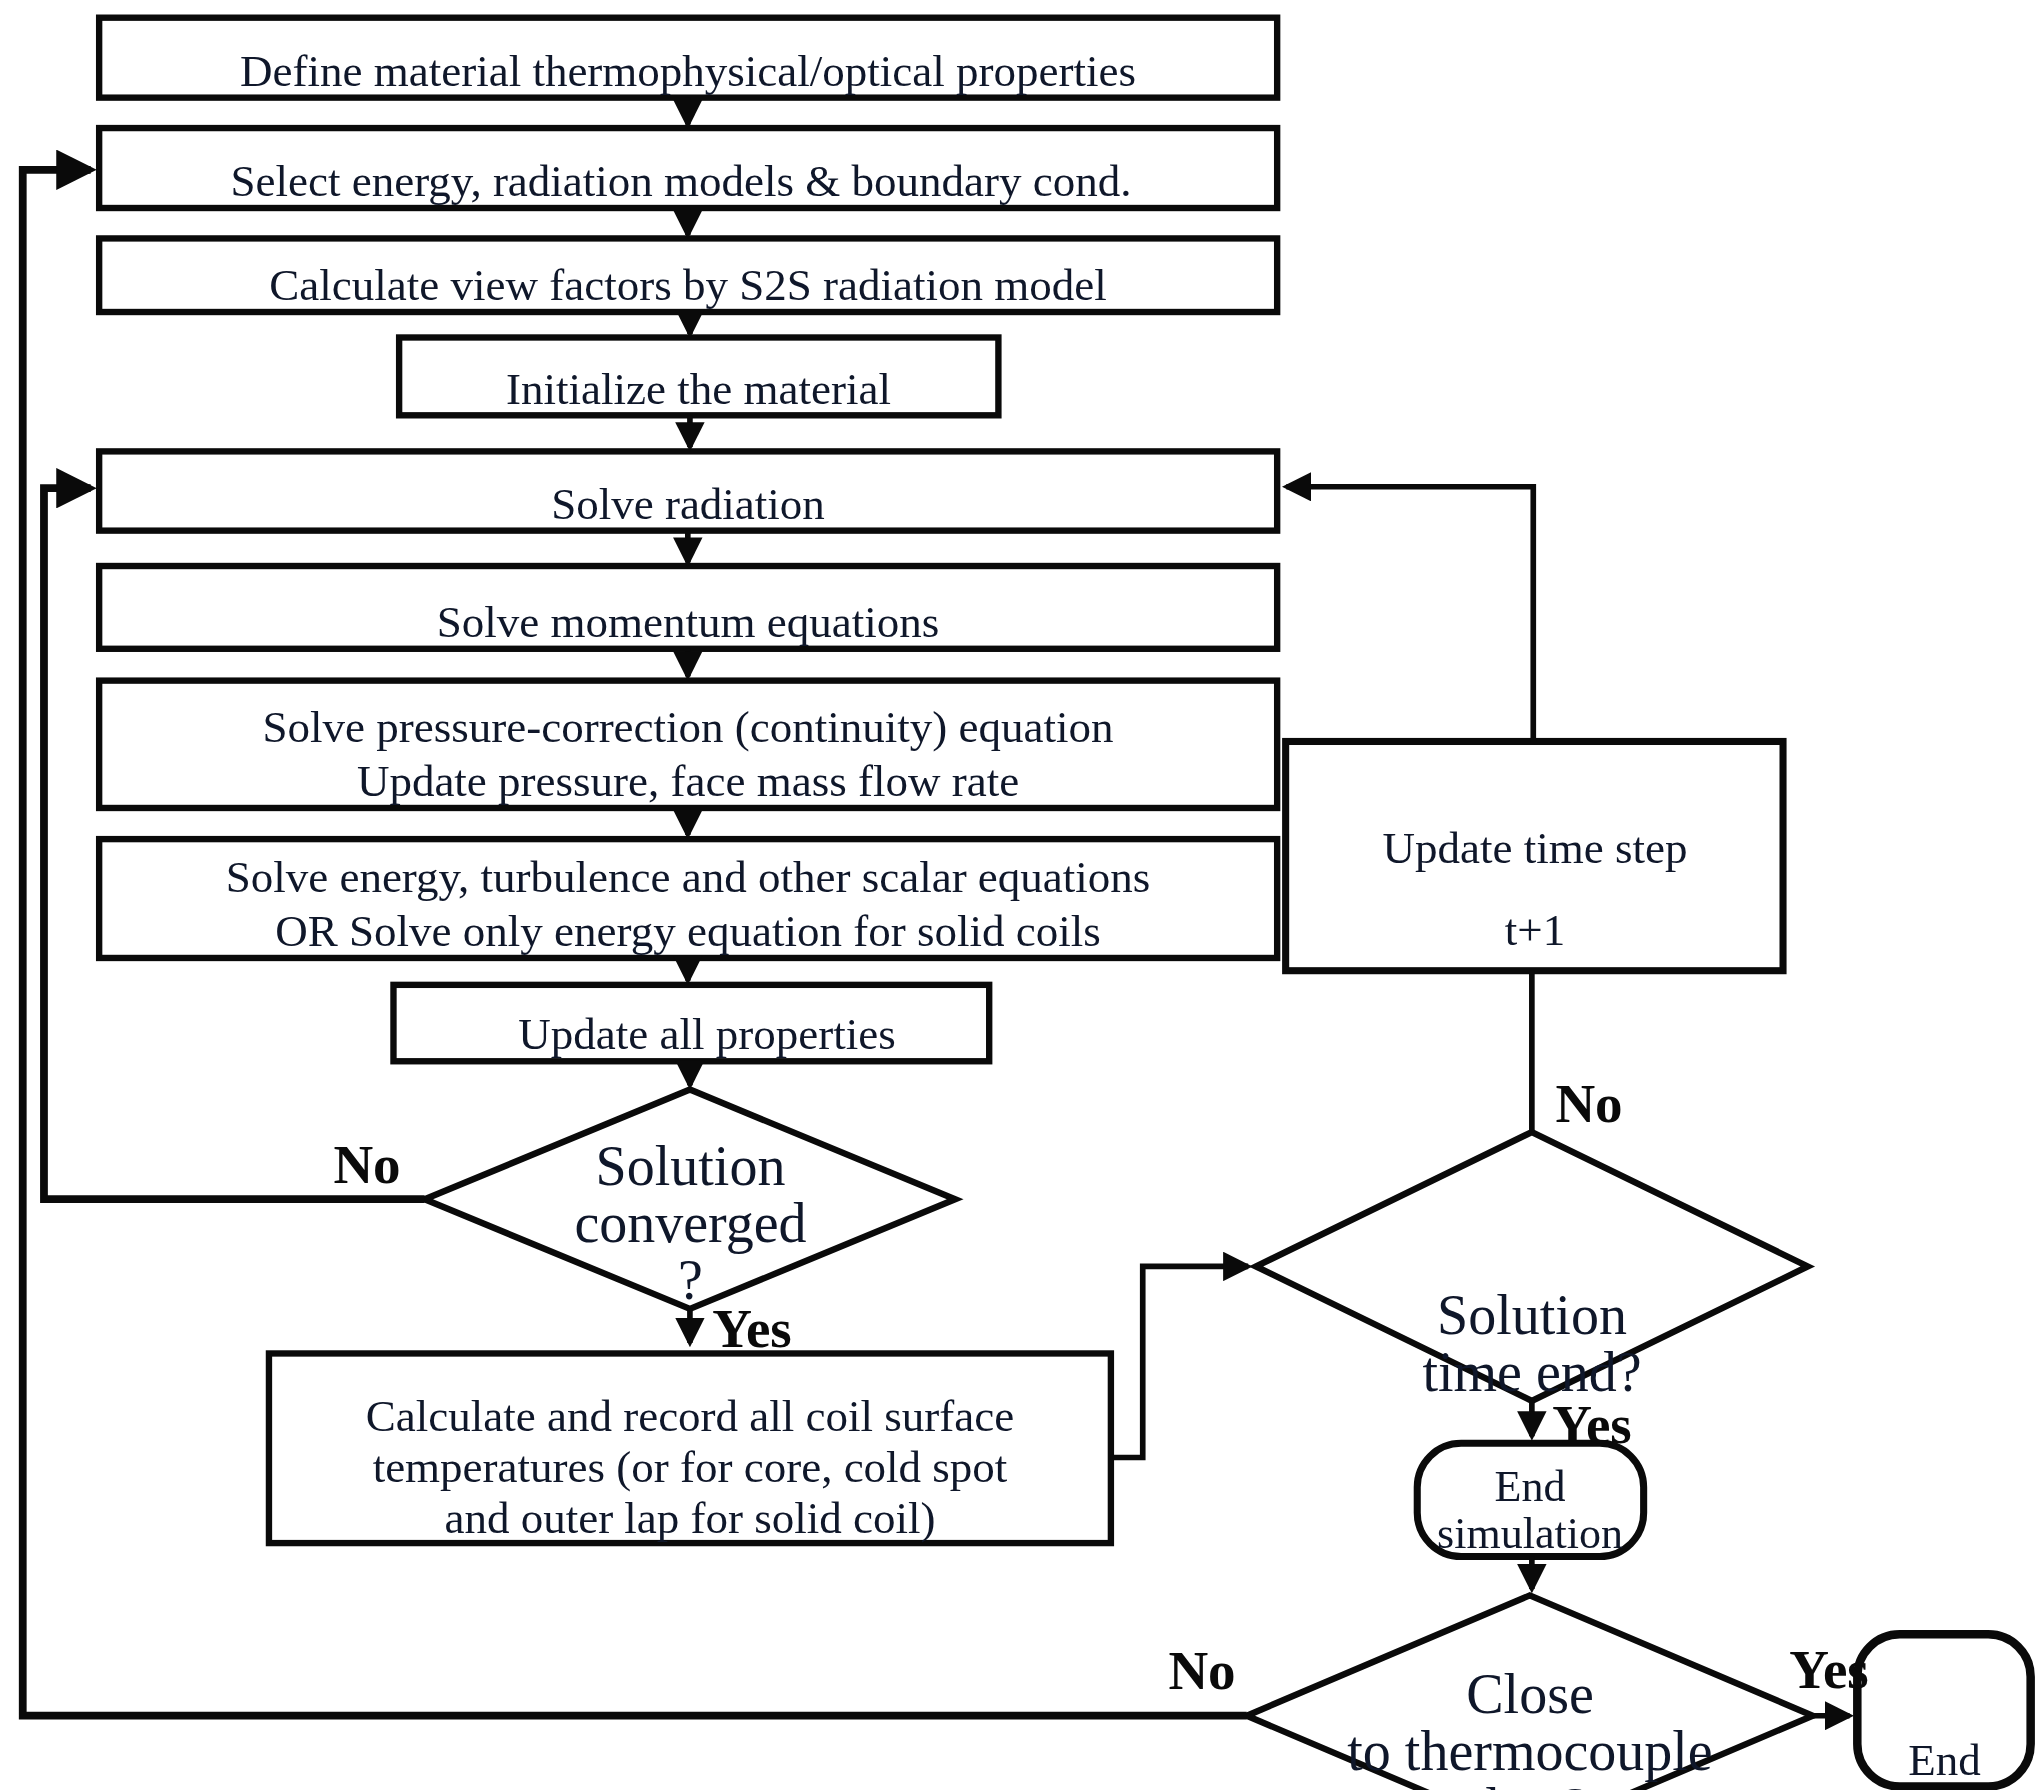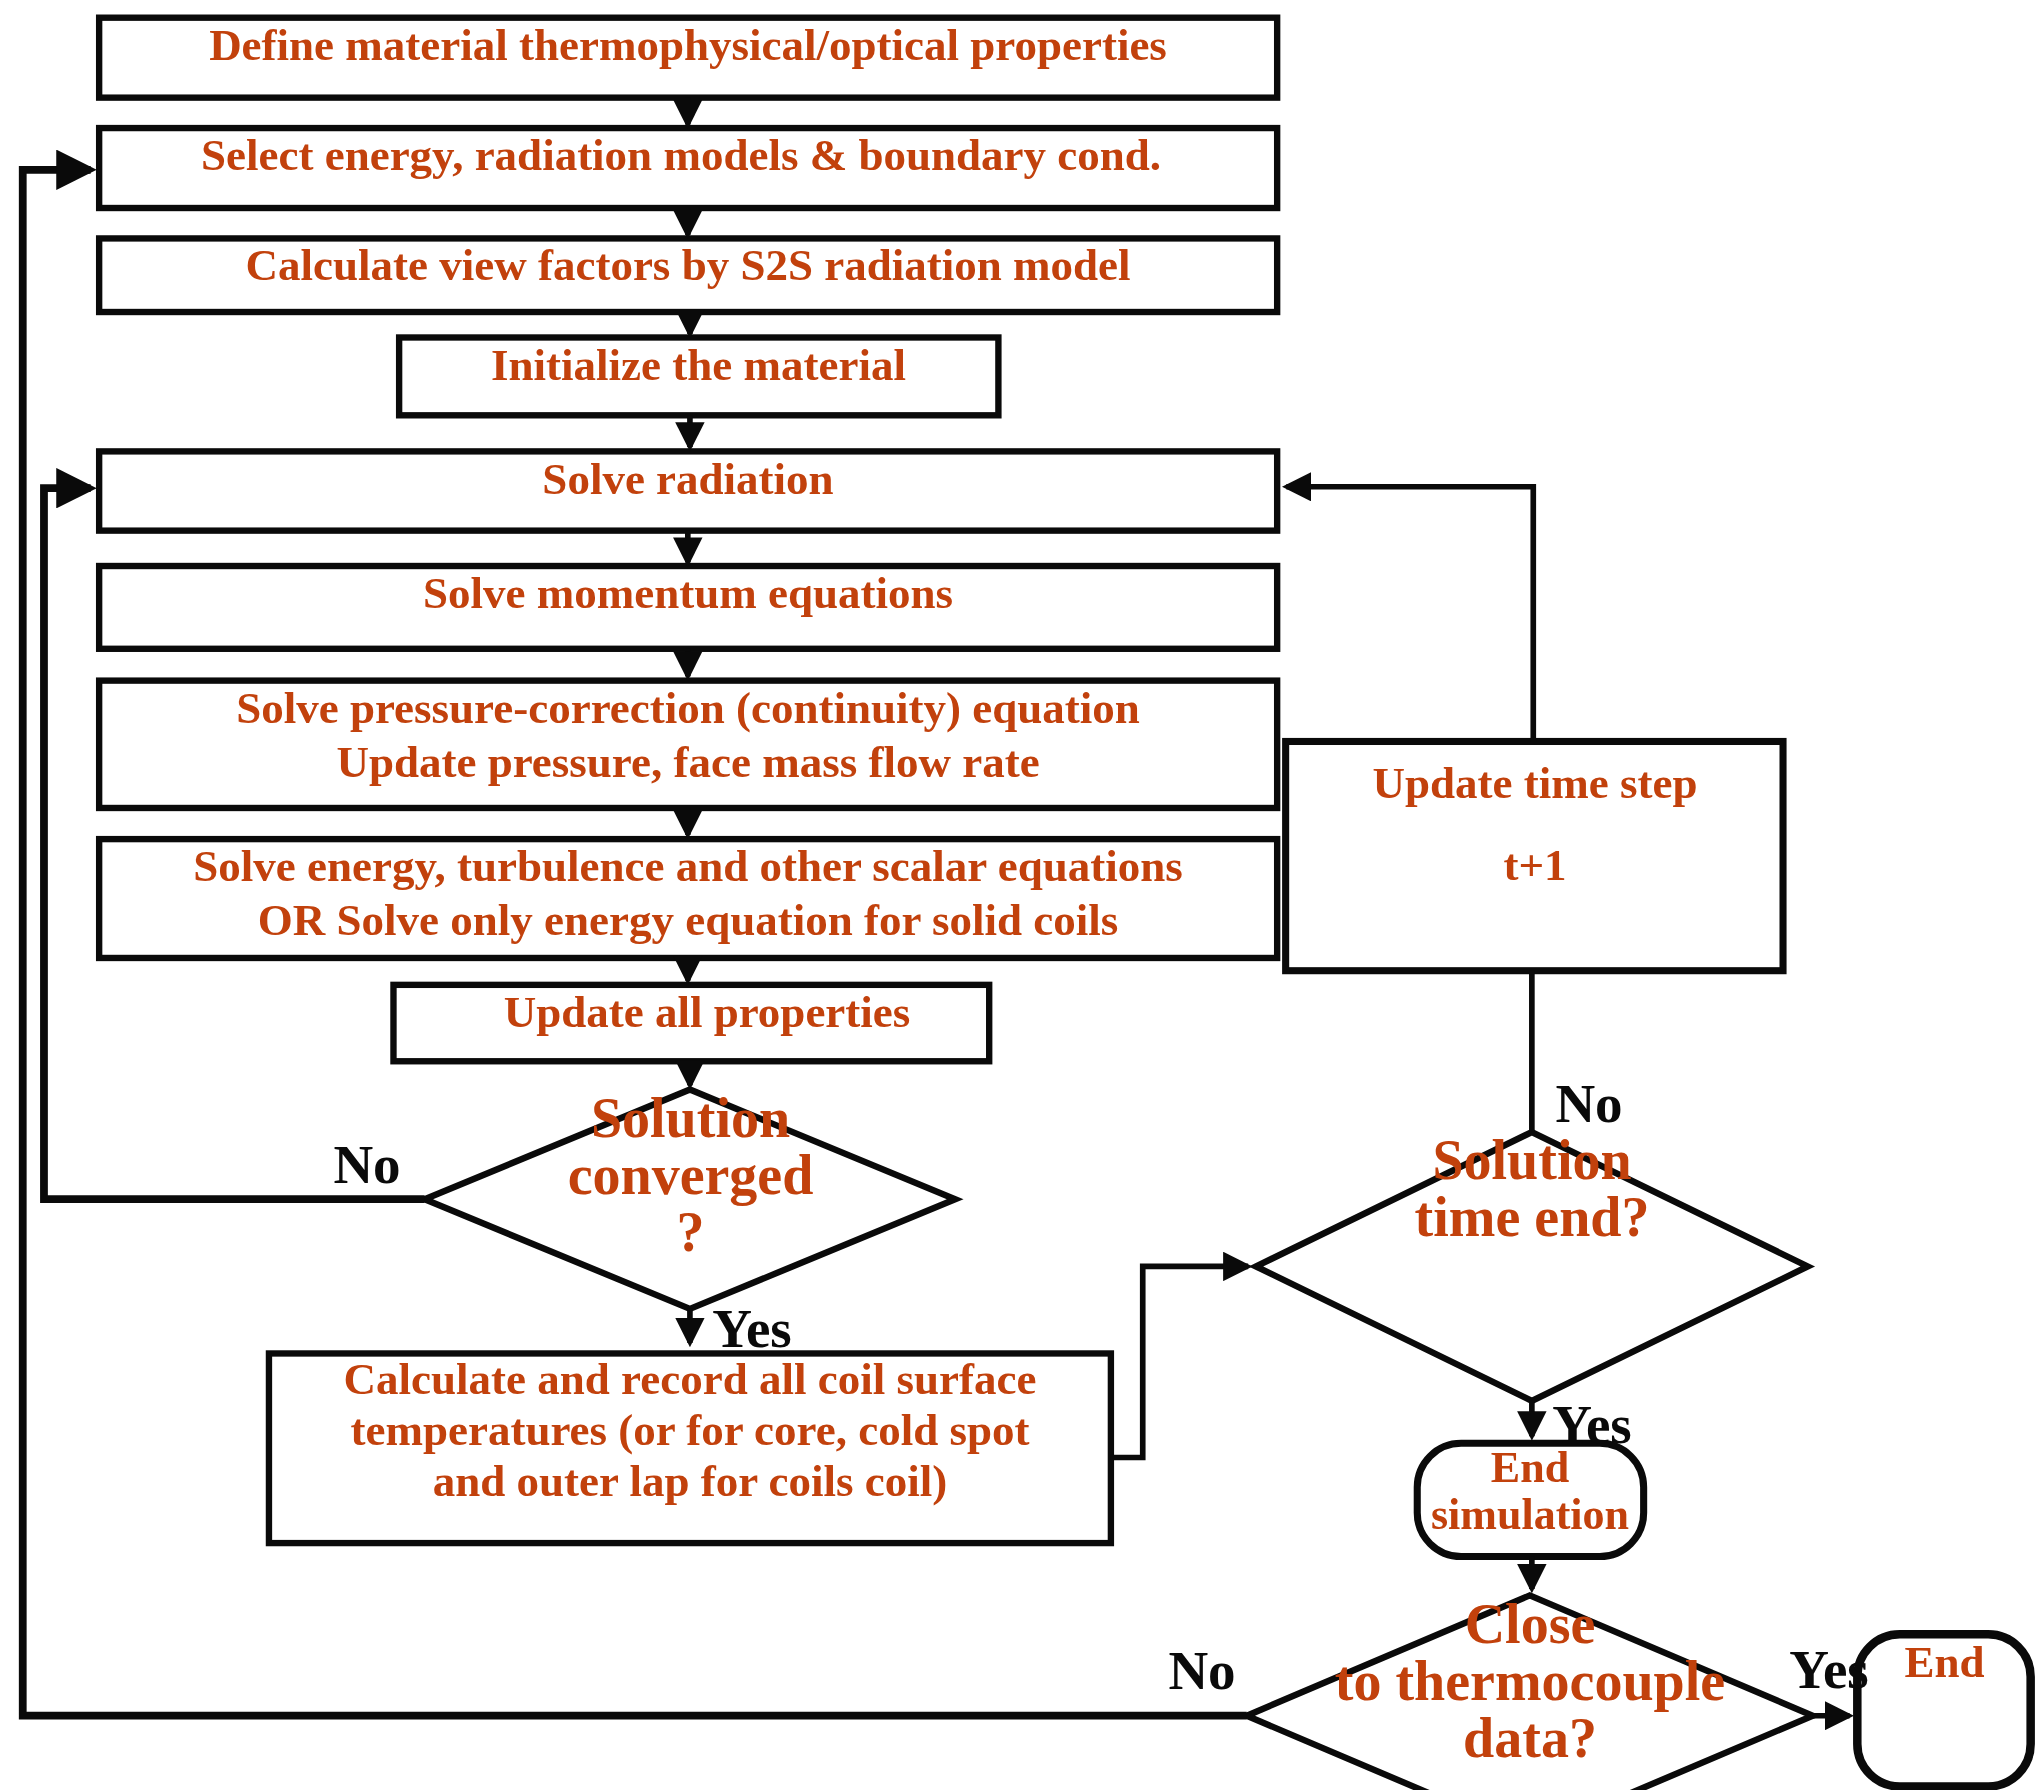--- a/index.html
+++ b/index.html
@@ -1,20 +1,20 @@
 <!DOCTYPE html>
 <html style="font-size:11.3px"><head>
 <meta charset="utf-8">
 <style>
   html,body{margin:0;padding:0;background:#ffffff;}
   #canvas{position:relative;width:2035px;height:1790px;background:#ffffff;overflow:hidden;
           font-family:"Liberation Serif","DejaVu Serif",serif;}
   #wires{position:absolute;left:0;top:0;width:100%;height:100%;}
-  .node-label{position:absolute;display:flex;flex-direction:column;align-items:center;justify-content:flex-start;
-              text-align:center;font-weight:bold;color:#c2410c;white-space:nowrap;}
+  .node-label{position:absolute;display:flex;flex-direction:column;align-items:center;justify-content:flex-end;
+              text-align:center;font-weight:normal;color:#0f172a;white-space:nowrap;}
   .fs-box{font-size:45px;}
   .fs-box .ln{line-height:54px;}
   .fs-calc .ln{line-height:51px;}
   .fs-diamond{font-size:56px;}
   .fs-diamond .ln{line-height:57px;}
   .fs-stadium{font-size:44px;}
   .fs-stadium .ln{line-height:47px;}
   .fs-update .ln{line-height:82px;}
   .edge-label{position:absolute;transform:translate(-50%,-50%);font-weight:bold;font-size:55px;color:#0a0a0a;
               white-space:nowrap;}
@@ -124,21 +124,21 @@
 
   <div class="node-label fs-diamond" style="left:425px;top:1090px;width:531px;height:219px;">
     <span class="ln">Solution</span>
     <span class="ln">converged</span>
     <span class="ln">?</span>
   </div>
 
   <div class="node-label fs-box fs-calc" style="left:269px;top:1354px;width:842px;height:190px;">
     <span class="ln">Calculate and record all coil surface</span>
     <span class="ln">temperatures (or for core, cold spot</span>
-    <span class="ln">and outer lap for coils coil)</span>
+    <span class="ln">and outer lap for solid coil)</span>
   </div>
 
   <div class="node-label fs-box fs-update" style="left:1286px;top:742px;width:498px;height:229px;">
     <span class="ln">Update time step</span>
     <span class="ln">t+1</span>
   </div>
 
   <div class="node-label fs-diamond" style="left:1256px;top:1132px;width:552px;height:269px;">
     <span class="ln">Solution</span>
     <span class="ln">time end?</span>

